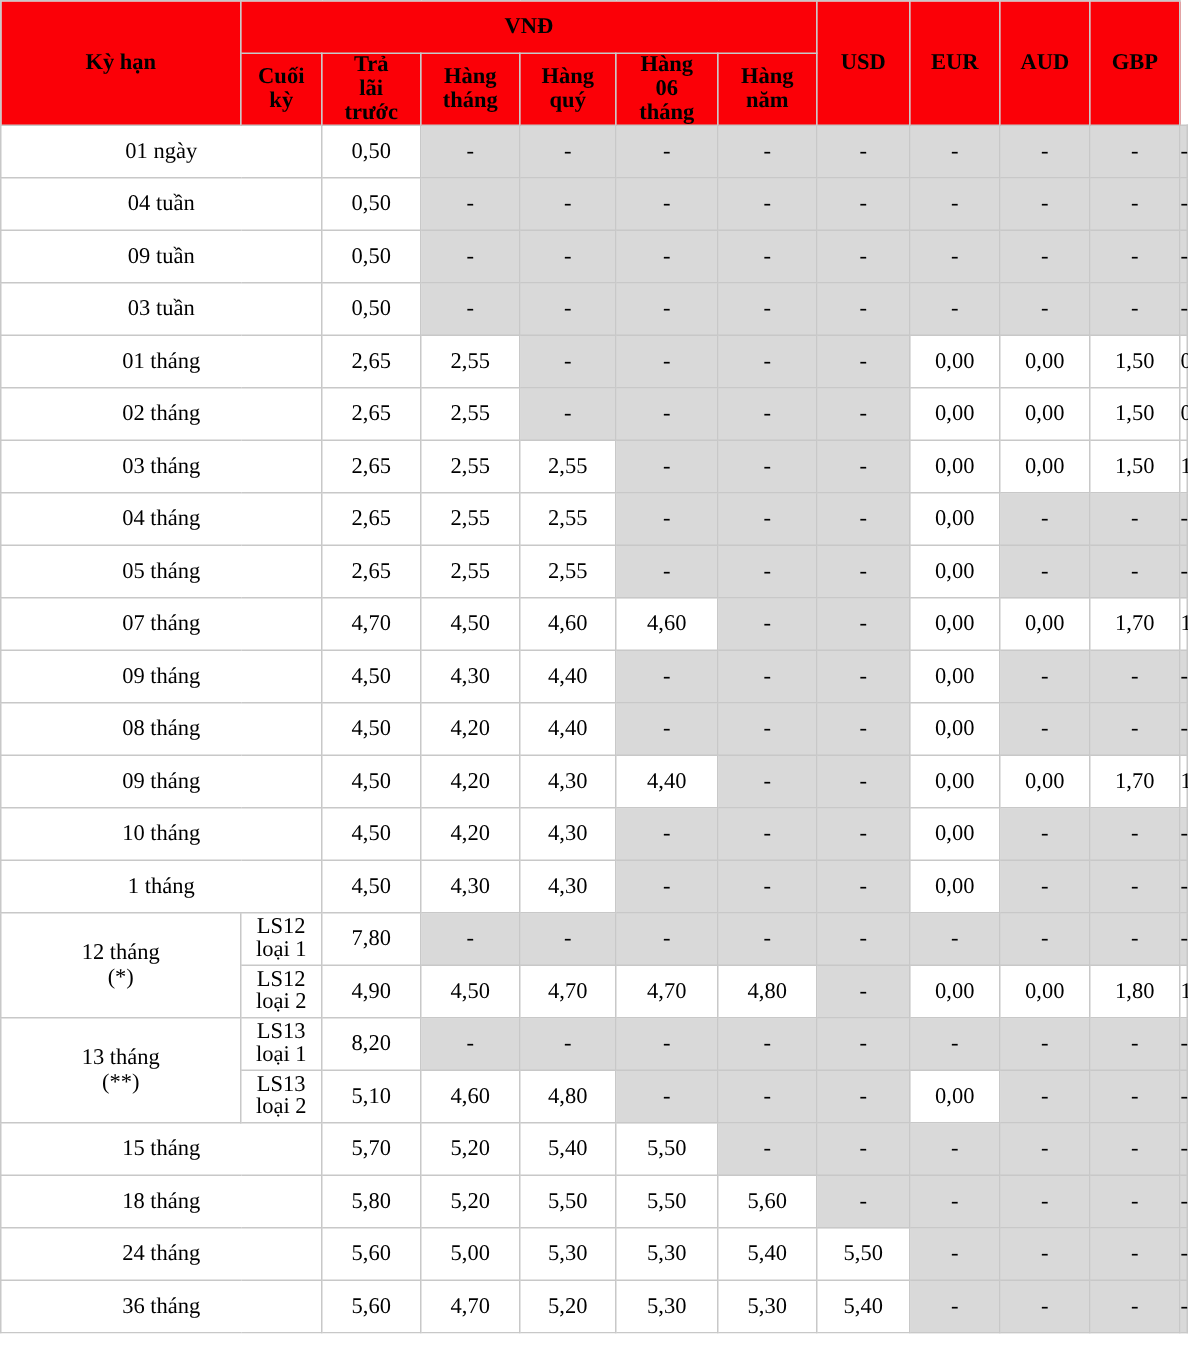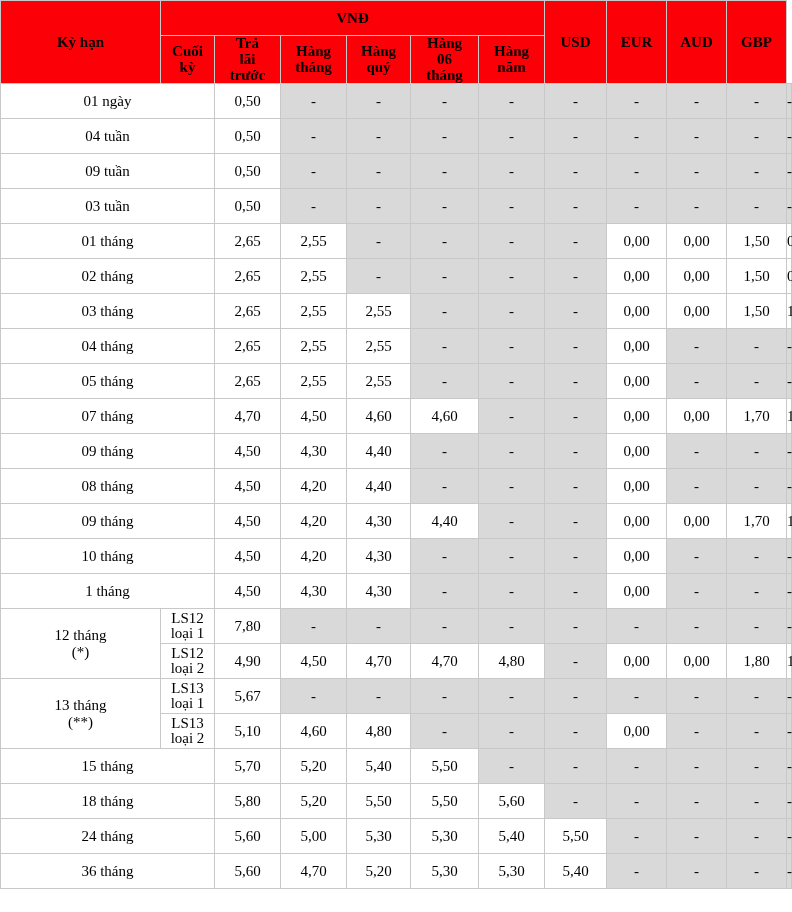--- a/index.html
+++ b/index.html
@@ -381,21 +381,21 @@
 
     <tr>
       <td class="term-split" rowspan="2">
         <div>13 tháng</div>
         <div>(**)</div>
       </td>
       <td class="sub-term">
         <div>LS13</div>
         <div>loại 1</div>
       </td>
-      <td class="val">5,67</td>
+      <td class="val">8,20</td>
       <td class="dash">-</td>
       <td class="dash">-</td>
       <td class="dash">-</td>
       <td class="dash">-</td>
       <td class="dash">-</td>
       <td class="dash">-</td>
       <td class="dash">-</td>
       <td class="dash">-</td>
       <td class="dash">-</td>
     </tr>

